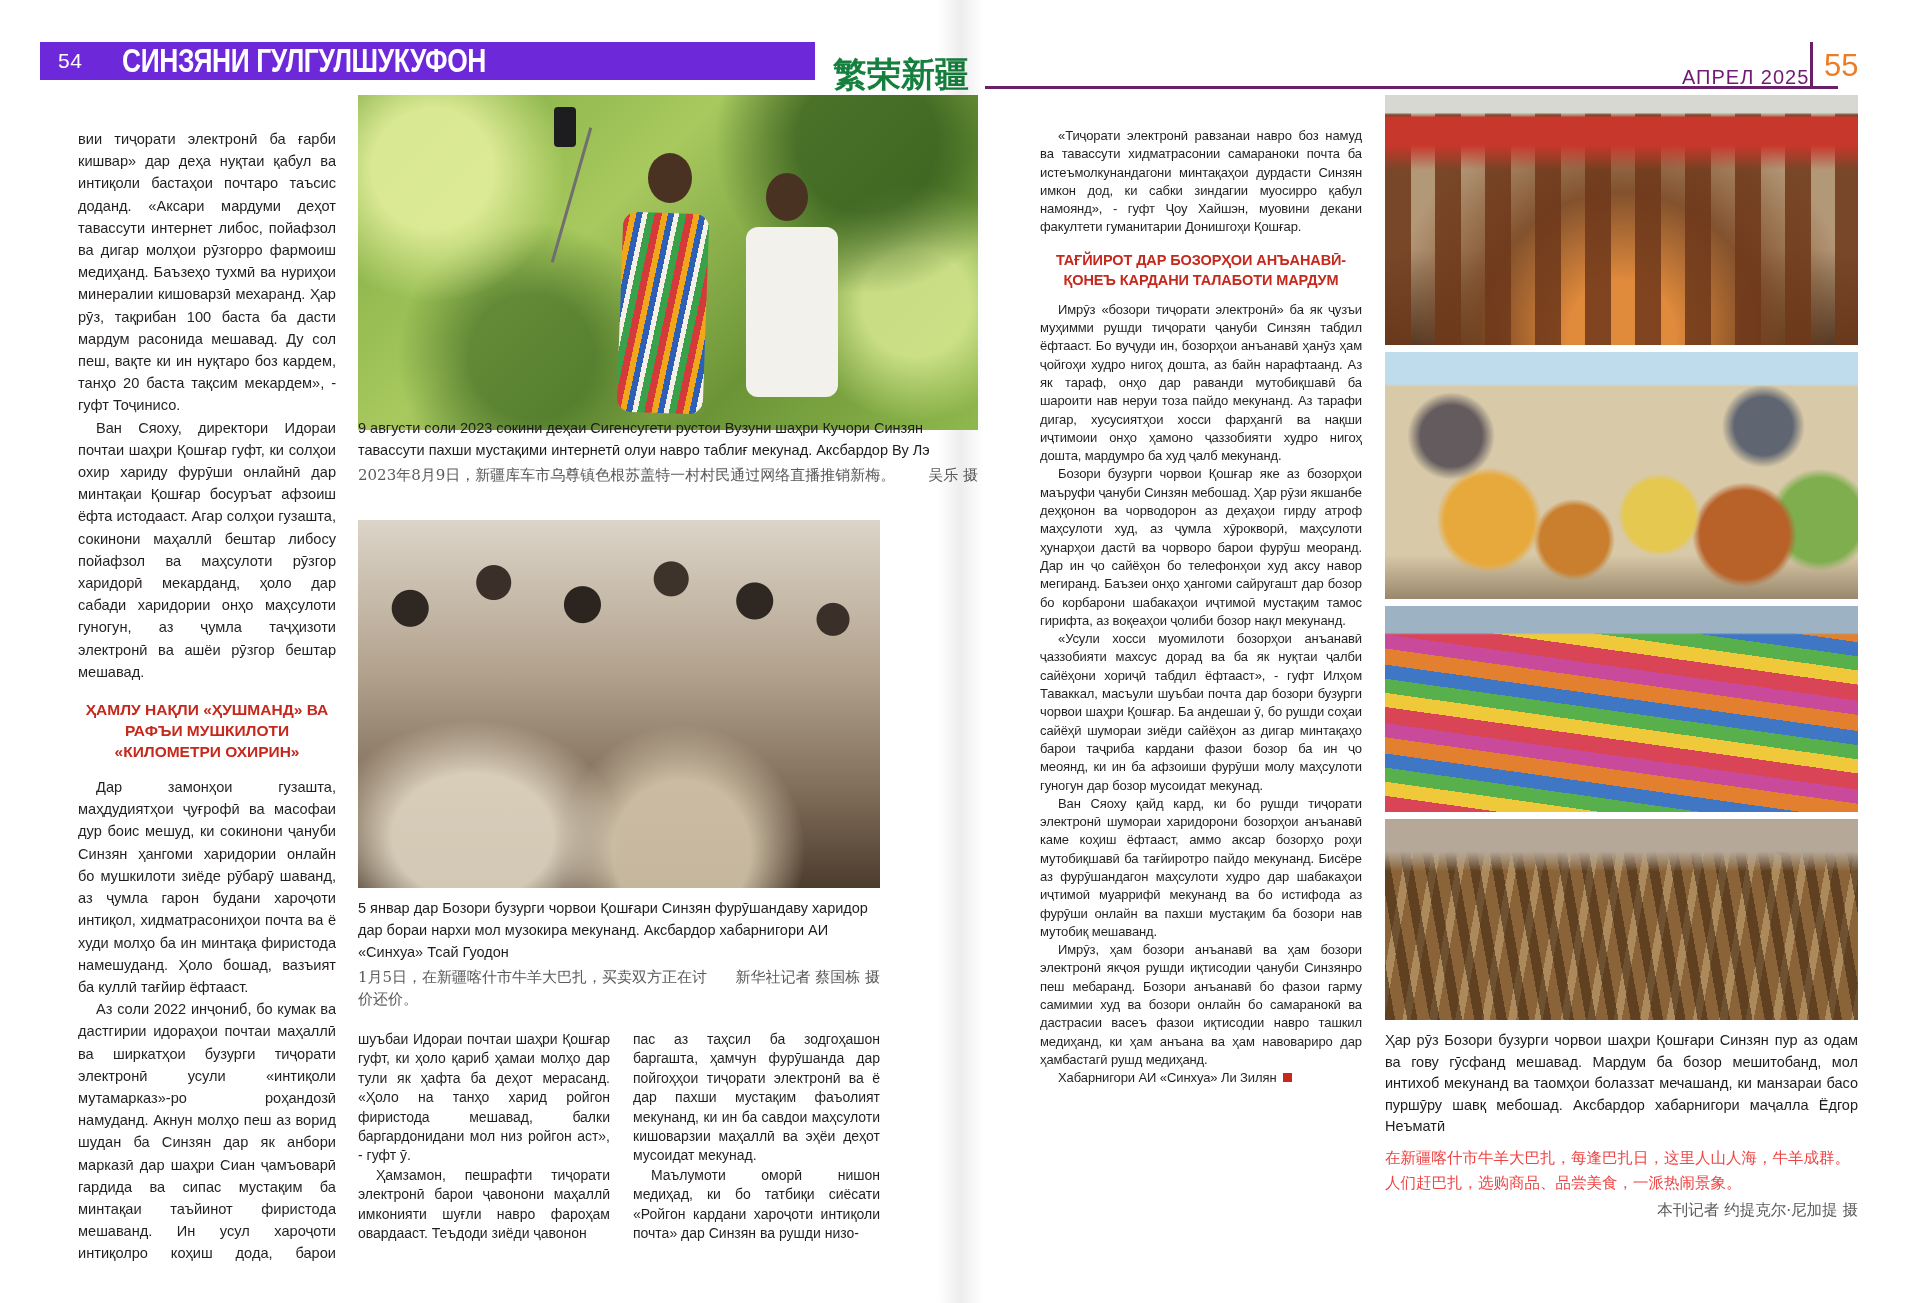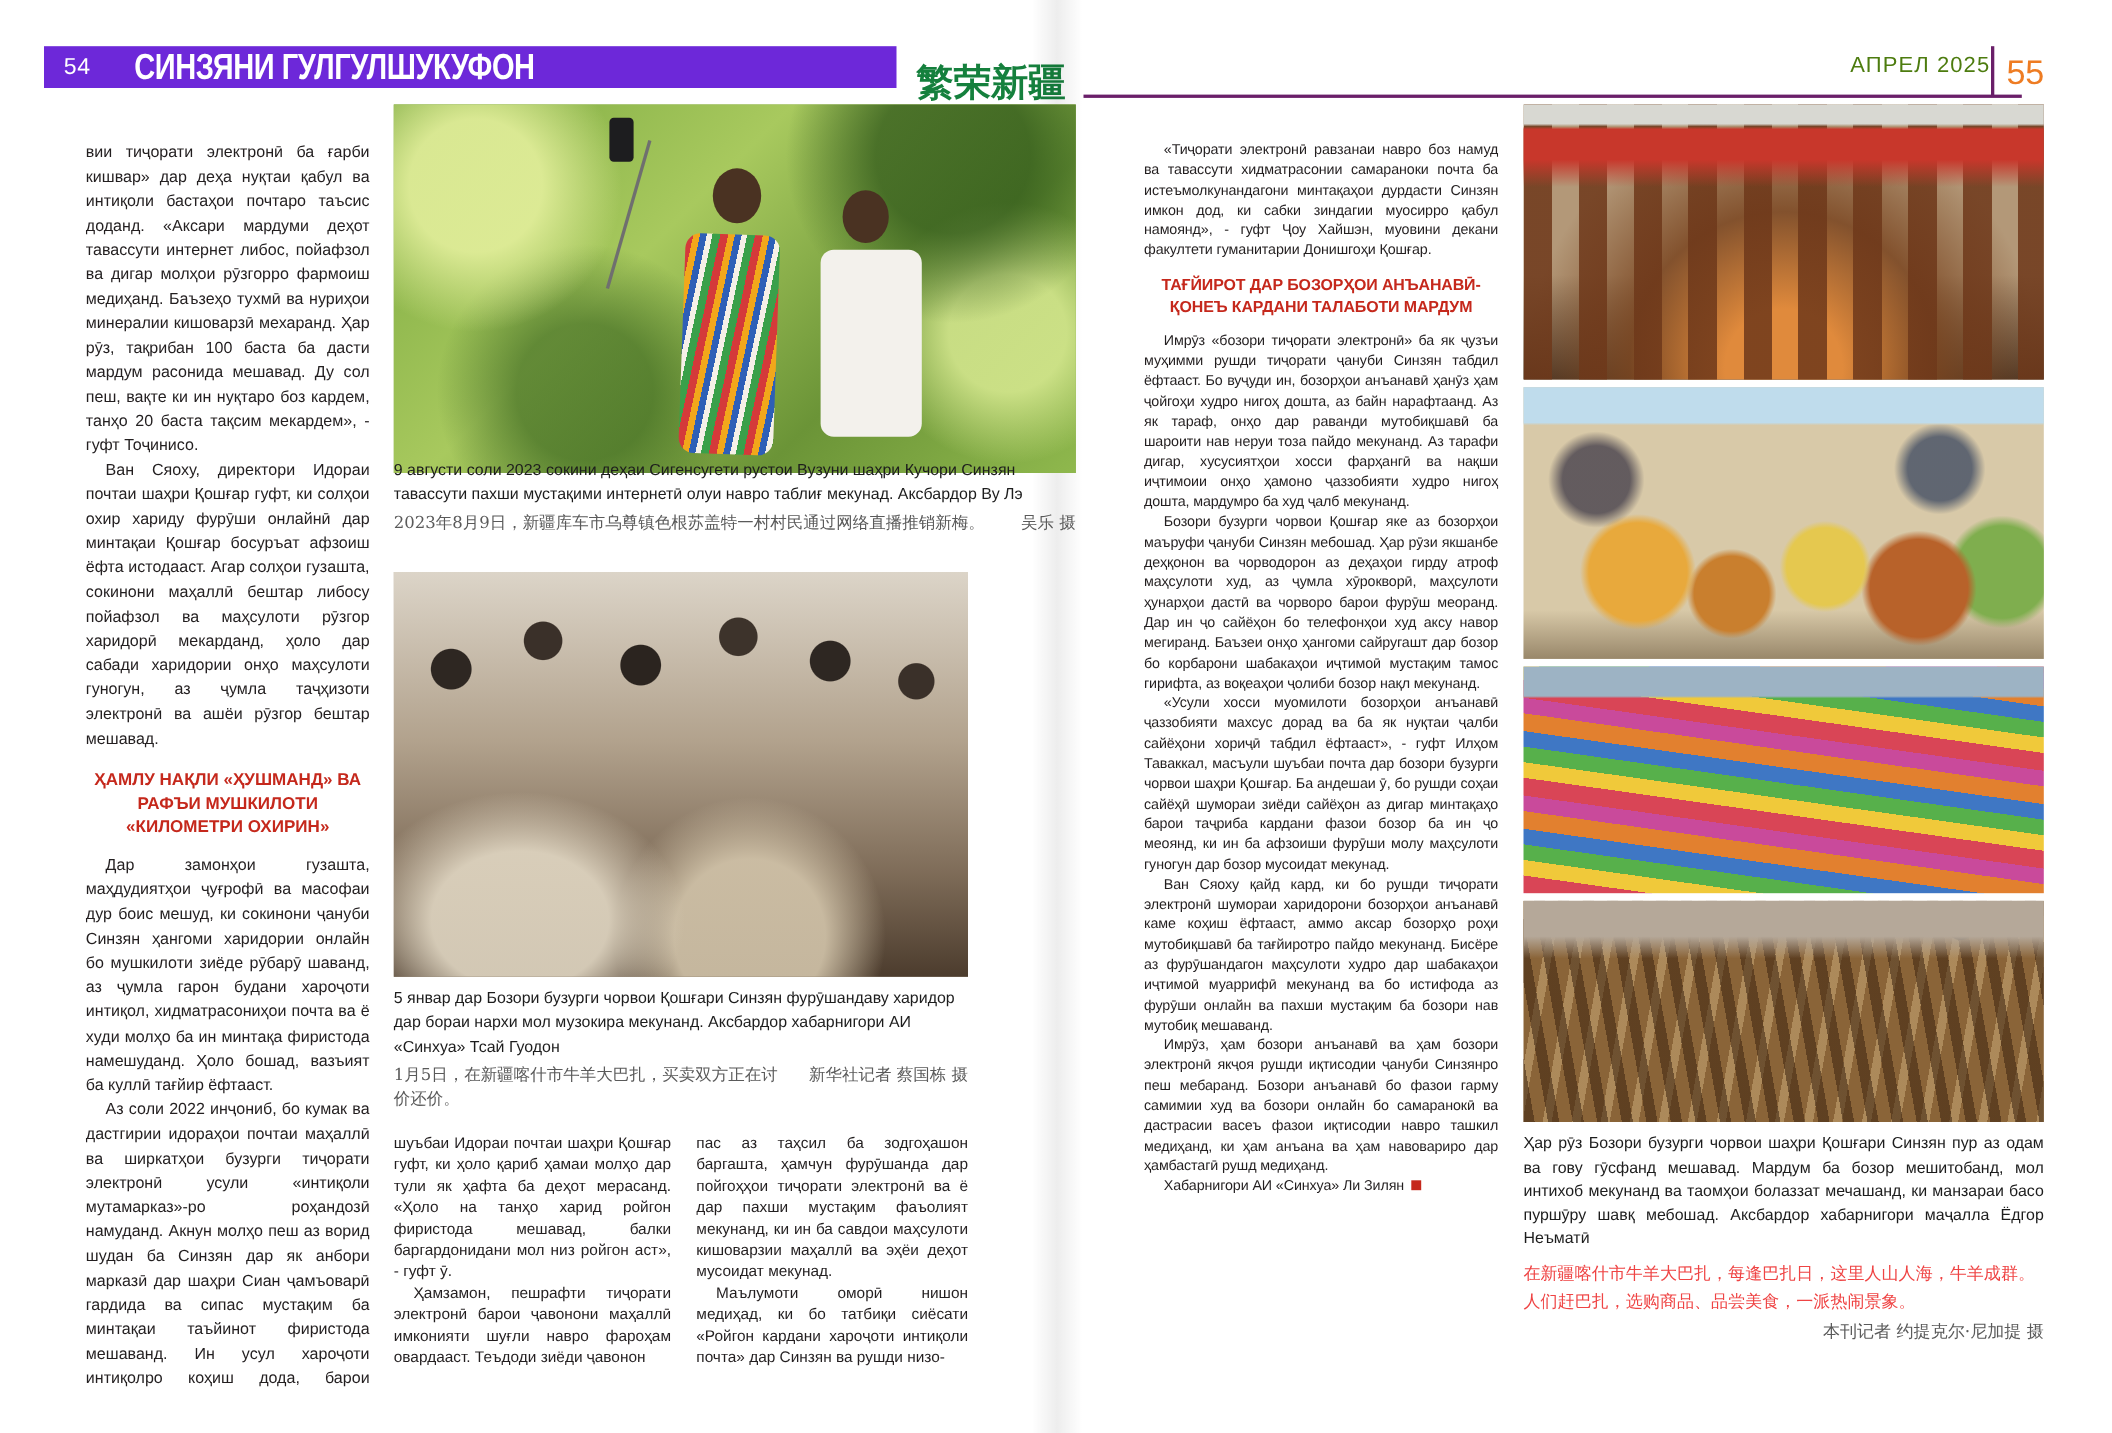--- a/index.html
+++ b/index.html
@@ -6,21 +6,21 @@
   .canvas{position:relative;width:1920px;height:1303px;background:#ffffff;overflow:hidden;
           font-family:"Liberation Sans",sans-serif;color:#231f20;}
   
   .hdr-bar{position:absolute;left:40px;top:42px;width:775px;height:38px;background:#6d28d9;
            display:flex;align-items:center;}
   .hdr-pagenum{color:#fff;font-size:21px;margin-left:18px;letter-spacing:.5px;}
   .hdr-title{color:#fff;font-size:33px;font-weight:bold;margin-left:40px;white-space:nowrap;
              display:inline-block;transform:scaleX(.8);transform-origin:left center;letter-spacing:-.5px;}
   .hdr-cn{position:absolute;left:833px;top:52px;color:#15803d;font-size:34px;font-weight:bold;
           font-family:"DejaVu Serif",serif;}
-  .hdr-issue{position:absolute;left:1682px;top:48px;color:#4d7c0f;font-size:20px;letter-spacing:1px;white-space:nowrap;}
+  .hdr-issue{position:absolute;left:1682px;top:66px;color:#701a75;font-size:20px;letter-spacing:1px;white-space:nowrap;}
   .hdr-vline{position:absolute;left:1810px;top:42px;width:3px;height:46px;background:#6a1f69;}
   .hdr-55{position:absolute;left:1824px;top:48px;color:#ee7c23;font-size:31px;}
   .hdr-rule{position:absolute;left:985px;top:86px;width:853px;height:3px;background:#6a1f69;}
   .fold{position:absolute;left:938px;top:0;width:46px;height:1303px;
         background:linear-gradient(90deg,rgba(0,0,0,0),rgba(0,0,0,.07) 50%,rgba(0,0,0,0));}
   
   .col{position:absolute;text-align:justify;overflow:hidden;}
   .col p{margin:0;text-indent:18px;}
   .col p.noind{text-indent:0;}
   #col1{left:78px;top:128px;width:258px;height:1138px;font-size:14.6px;line-height:22.2px;}

